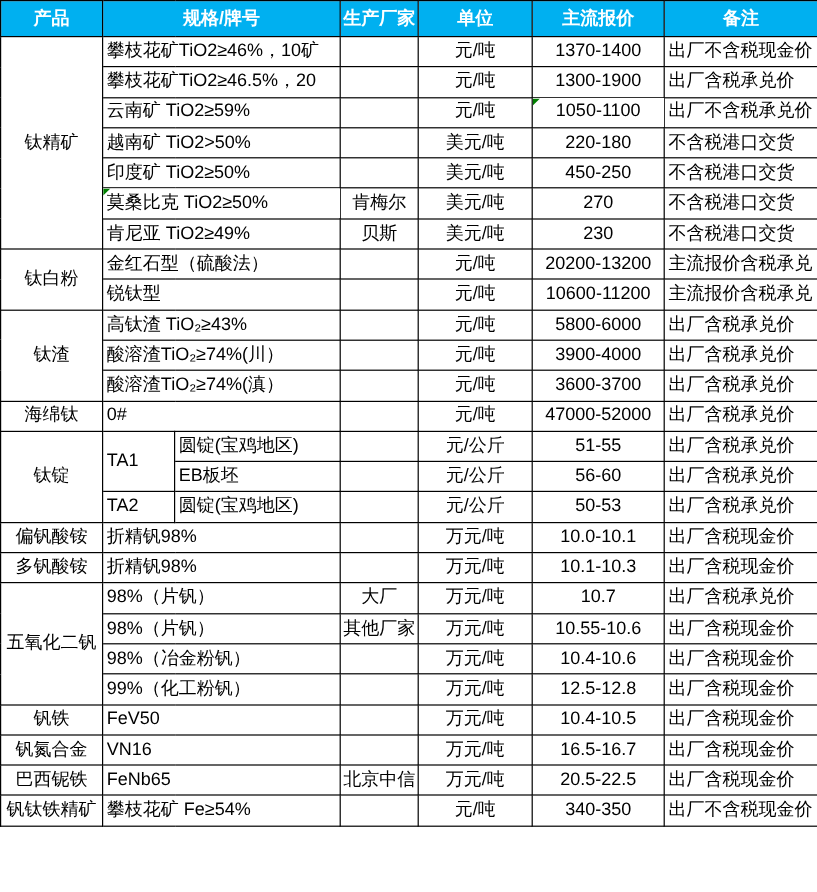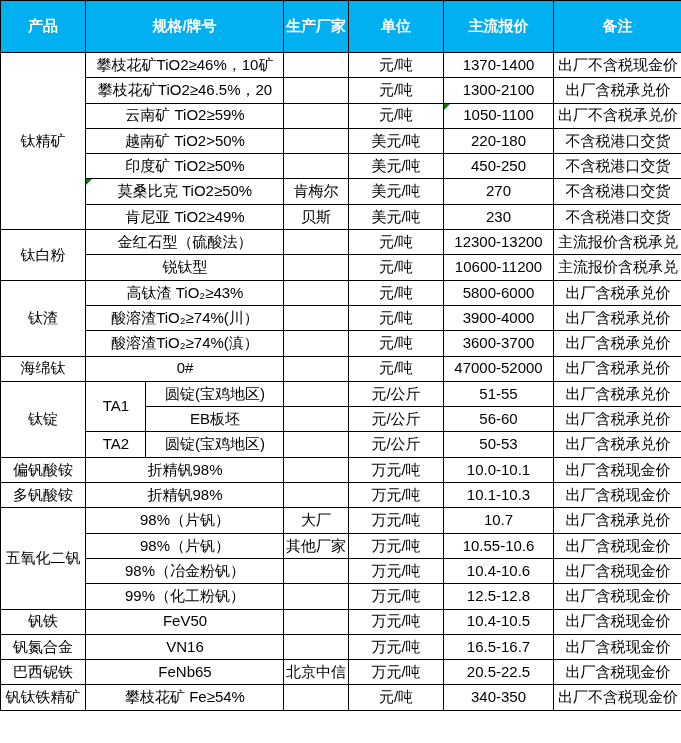--- a/index.html
+++ b/index.html
@@ -17,32 +17,32 @@
     font-family:"Liberation Sans","DejaVu Sans",sans-serif;
     color:var(--text);
   }
   .screen{width:681px;height:743px;background:var(--bg);overflow:hidden;}
   table.price-table{
     border-collapse:collapse;table-layout:fixed;width:681px;
     border:1px solid var(--grid);
   }
   .price-table th{
     background:var(--accent);color:var(--header-text);
-    font-weight:bold;font-size:15px;height:52px;
+    font-weight:bold;font-size:15px;height:30px;
     border:1px solid var(--grid);text-align:center;
     padding:0 2px;overflow:hidden;white-space:nowrap;
   }
   .price-table td{
     border:1px solid var(--grid);height:25.3px;
     font-size:15px;line-height:1.1;
     padding:0 2px;overflow:hidden;white-space:nowrap;
     background:var(--bg);
   }
   td.c{text-align:center;}
-  td.l{text-align:center;padding-left:3px;margin-top:33px;}
+  td.l{text-align:left;padding-left:3px;margin-top:33px;}
   td.rel{position:relative;}
   .flag{
     position:absolute;top:0;left:0;width:0;height:0;
     border-top:6px solid var(--flag);
     border-right:6px solid transparent;
     display:block;
   }
 </style>
 </head>
 <body>
@@ -75,21 +75,21 @@
         <td class="l" colspan="2">攀枝花矿TiO2≥46%，10矿</td>
         <td class="c"></td>
         <td class="c">元/吨</td>
         <td class="c">1370-1400</td>
         <td class="l">出厂不含税现金价</td>
       </tr>
       <tr>
         <td class="l" colspan="2">攀枝花矿TiO2≥46.5%，20</td>
         <td class="c"></td>
         <td class="c">元/吨</td>
-        <td class="c">1300-2100</td>
+        <td class="c">1300-1900</td>
         <td class="l">出厂含税承兑价</td>
       </tr>
       <tr>
         <td class="l" colspan="2">云南矿 TiO2≥59%</td>
         <td class="c"></td>
         <td class="c">元/吨</td>
         <td class="c rel"><span class="flag"></span><span>1050-1100</span></td>
         <td class="l">出厂不含税承兑价</td>
       </tr>
       <tr>
@@ -119,21 +119,21 @@
         <td class="c">美元/吨</td>
         <td class="c">230</td>
         <td class="l">不含税港口交货</td>
       </tr>
 
       <tr>
         <td class="c" rowspan="2">钛白粉</td>
         <td class="l" colspan="2">金红石型（硫酸法）</td>
         <td class="c"></td>
         <td class="c">元/吨</td>
-        <td class="c">12300-13200</td>
+        <td class="c">20200-13200</td>
         <td class="l">主流报价含税承兑</td>
       </tr>
       <tr>
         <td class="l" colspan="2">锐钛型</td>
         <td class="c"></td>
         <td class="c">元/吨</td>
         <td class="c">10600-11200</td>
         <td class="l">主流报价含税承兑</td>
       </tr>
 

